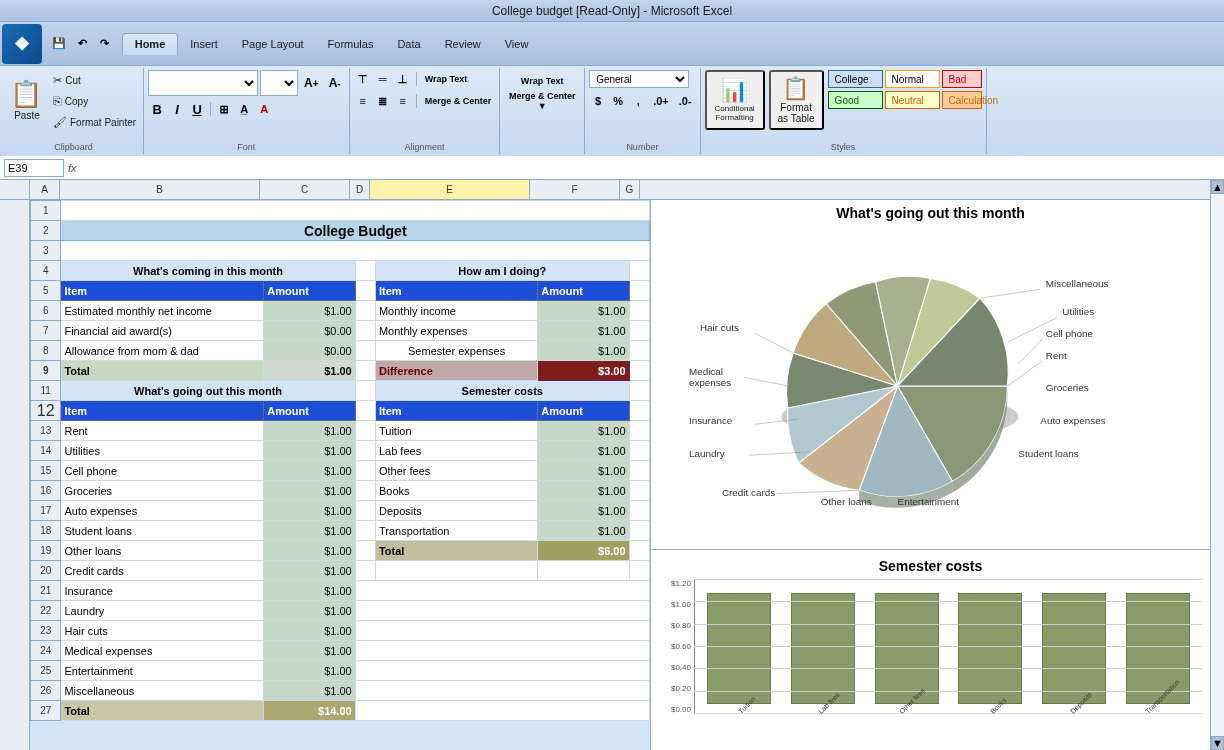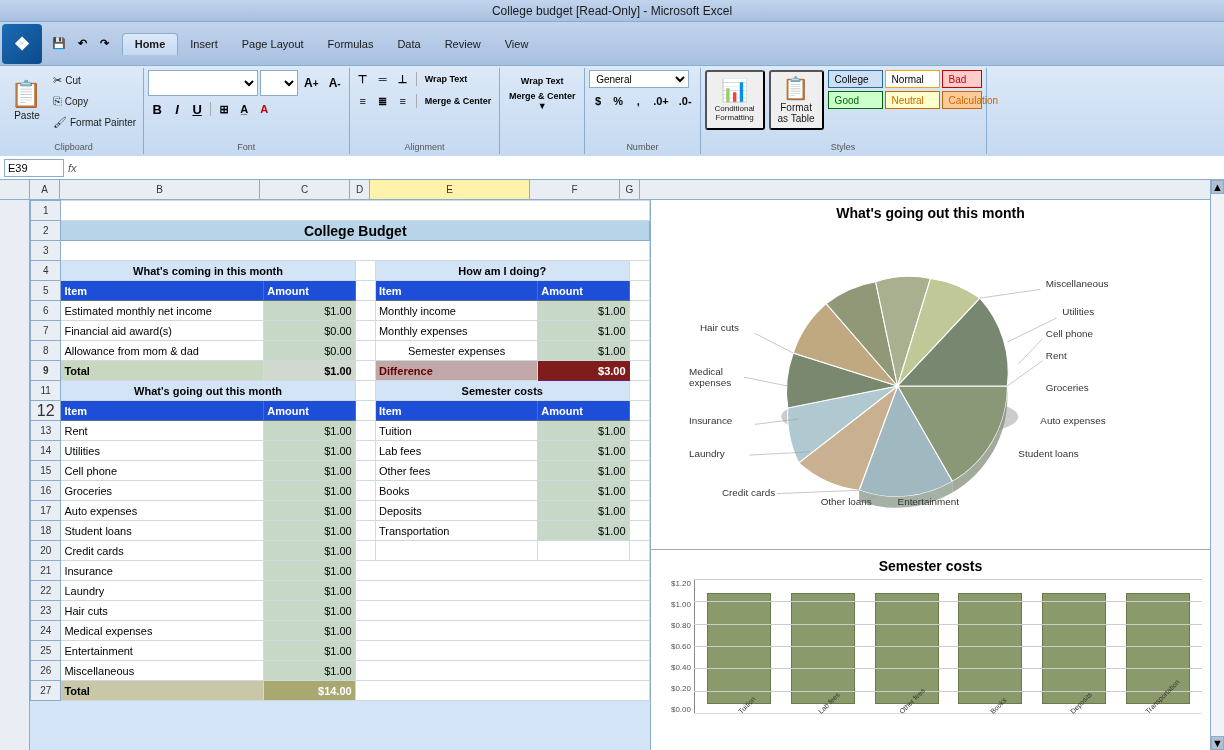--- a/index.html
+++ b/index.html
@@ -608,20 +608,29 @@
               <td class="amount-cell" style="border:1px solid #d0d8e0;">$1.00</td>
               <td style="background:white; border:1px solid #d0d8e0;"></td>
             </tr>
             <tr>
               <td style="background:#e8eef4; border:1px solid #8aacce; text-align:center; font-size:10px; color:#333;">18</td>
               <td class="data-cell" style="border:1px solid #d0d8e0;">Student loans</td>
               <td class="amount-cell" style="border:1px solid #d0d8e0;">$1.00</td>
               <td style="background:white; border:1px solid #d0d8e0;"></td>
               <td class="data-cell" style="border:1px solid #d0d8e0;">Transportation</td>
               <td class="amount-cell" style="border:1px solid #d0d8e0;">$1.00</td>
+              <td style="background:white; border:1px solid #d0d8e0;"></td>
+            </tr>
+            <tr>
+              <td style="background:#e8eef4; border:1px solid #8aacce; text-align:center; font-size:10px; color:#333;">19</td>
+              <td class="data-cell" style="border:1px solid #d0d8e0;">Other loans</td>
+              <td class="amount-cell" style="border:1px solid #d0d8e0;">$1.00</td>
+              <td style="background:white; border:1px solid #d0d8e0;"></td>
+              <td style="background:#c0c0a0; border:1px solid #d0d8e0; font-weight:bold;">Total</td>
+              <td style="background:#a0a060; border:1px solid #d0d8e0; text-align:right; font-weight:bold; color:white;">$6.00</td>
               <td style="background:white; border:1px solid #d0d8e0;"></td>
             </tr>
             <tr>
               <td style="background:#e8eef4; border:1px solid #8aacce; text-align:center; font-size:10px; color:#333;">20</td>
               <td class="data-cell" style="border:1px solid #d0d8e0;">Credit cards</td>
               <td class="amount-cell" style="border:1px solid #d0d8e0;">$1.00</td>
               <td style="background:white; border:1px solid #d0d8e0;"></td>
               <td style="background:white; border:1px solid #d0d8e0;"></td>
               <td style="background:white; border:1px solid #d0d8e0;"></td>
               <td style="background:white; border:1px solid #d0d8e0;"></td>

